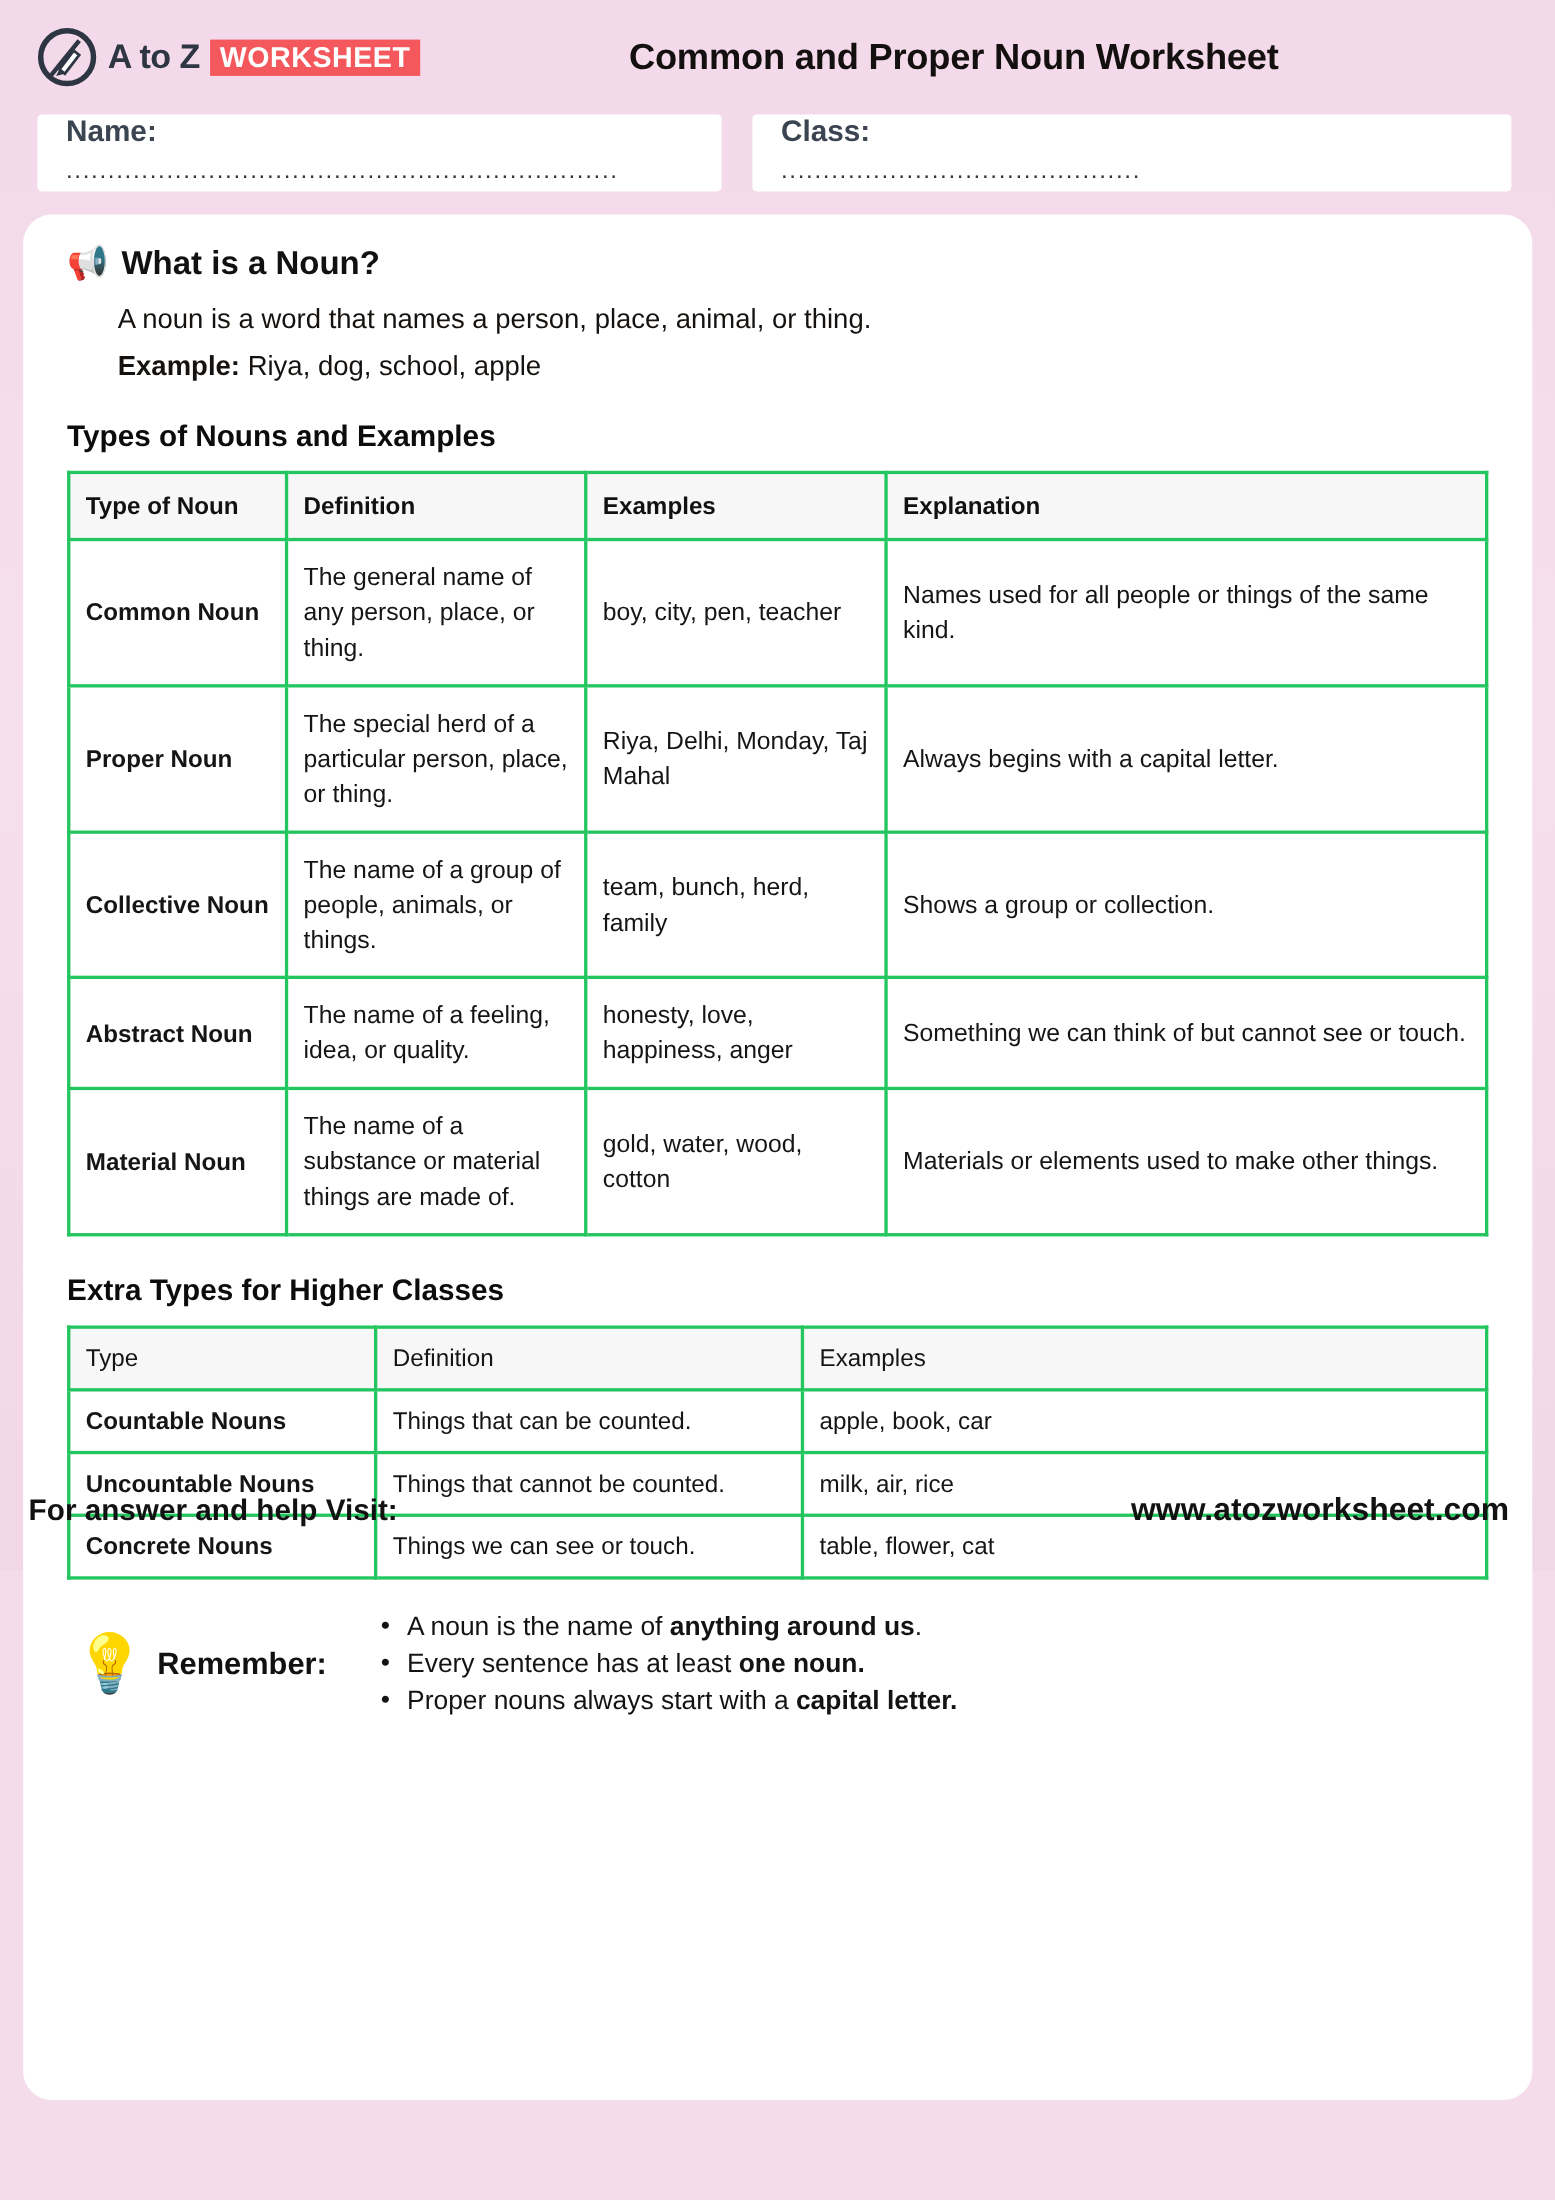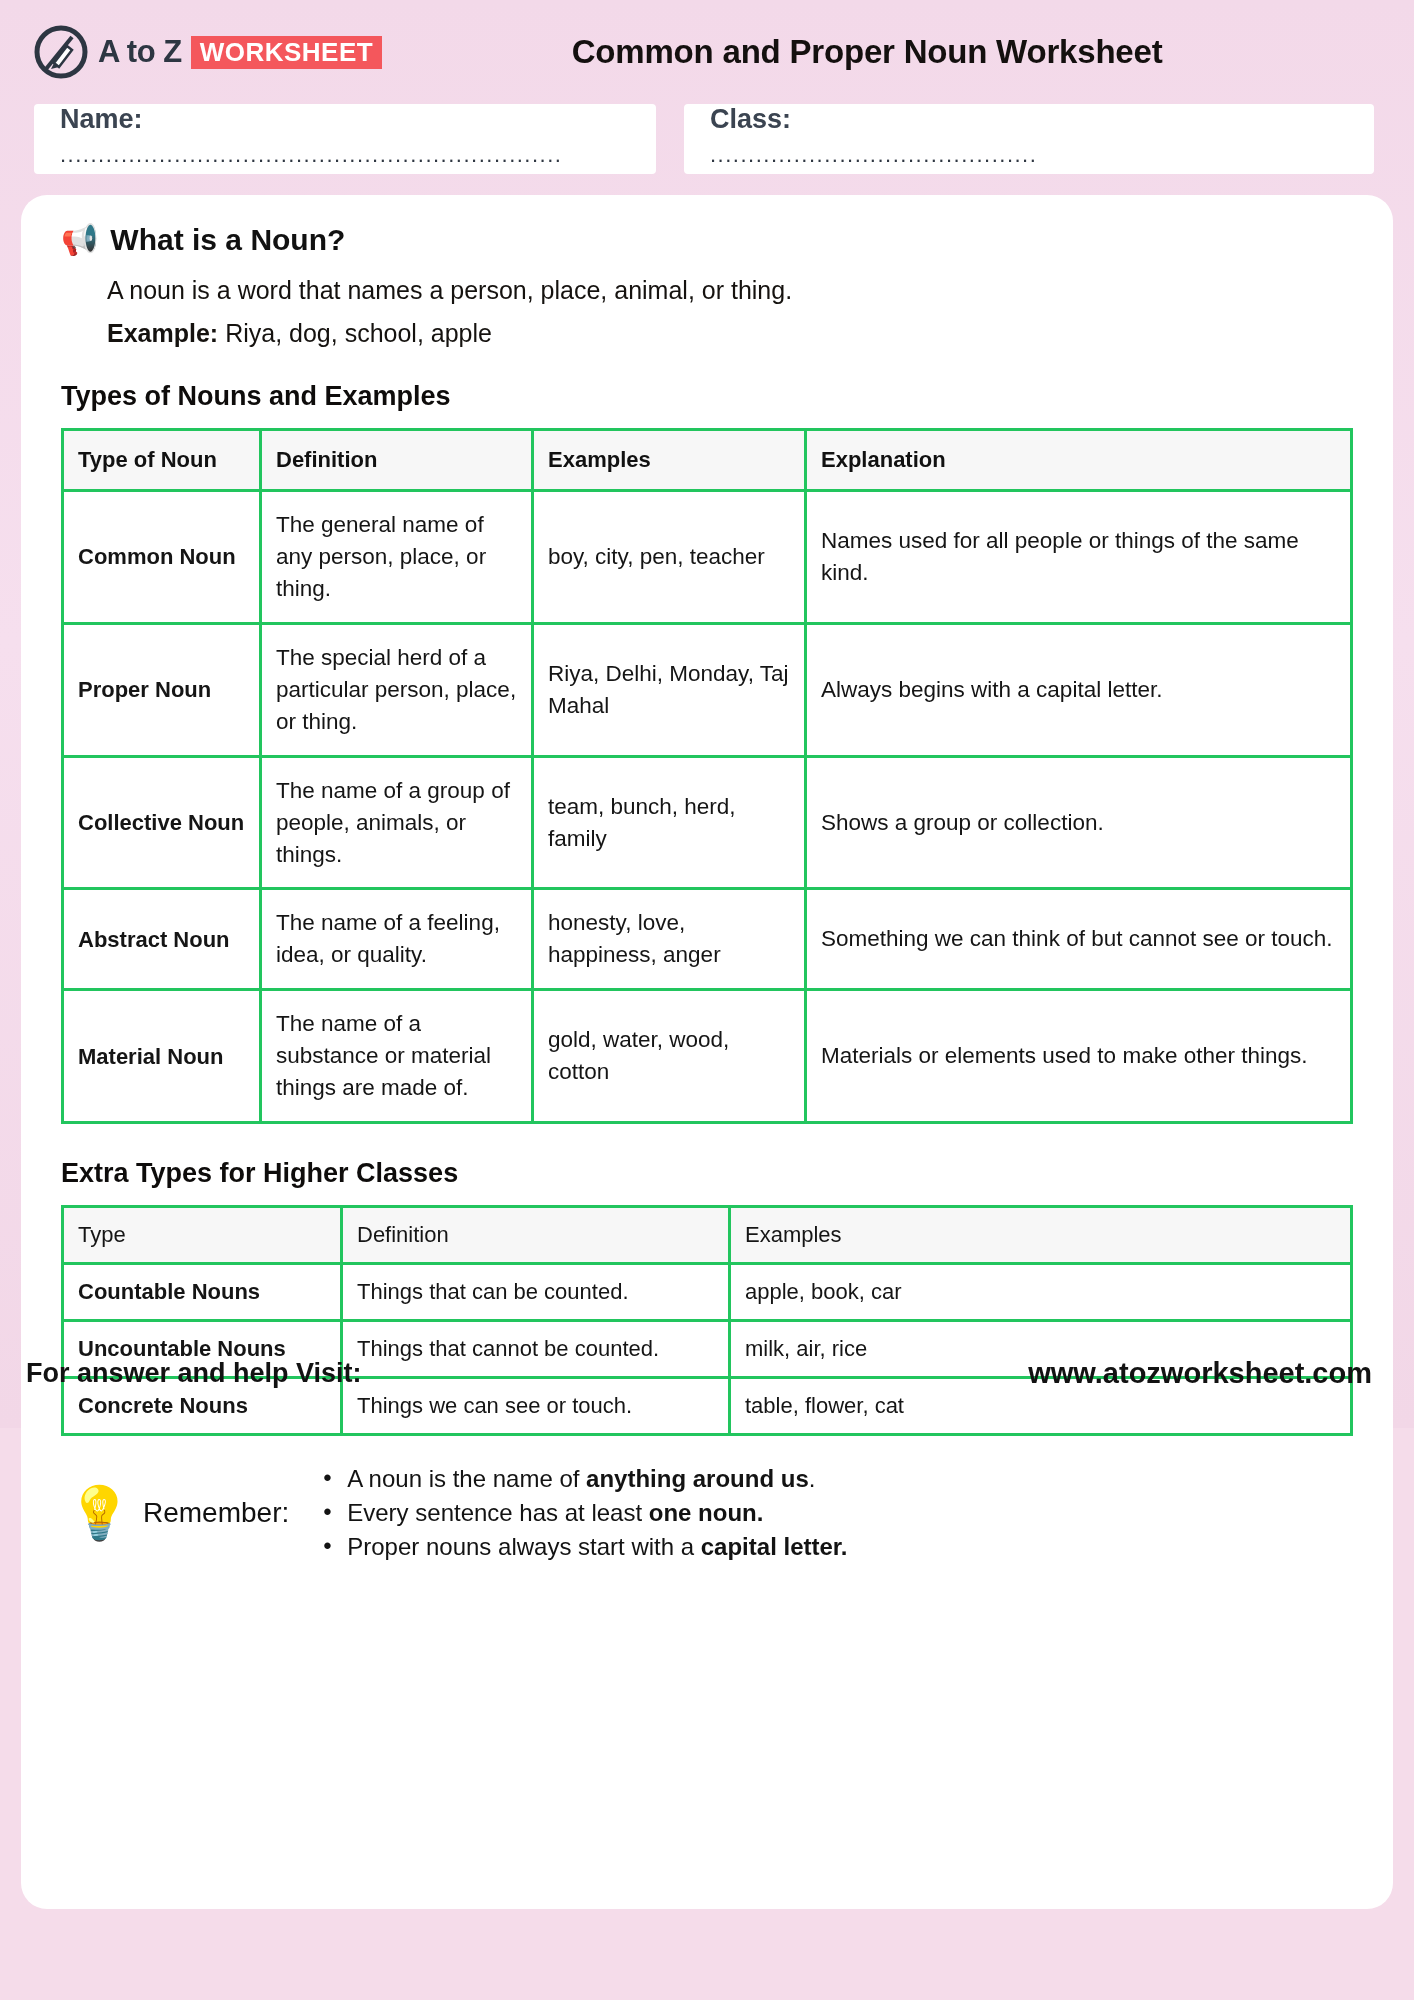--- a/index.html
+++ b/index.html
@@ -202,24 +202,24 @@
   
   .remember {
     display: flex;
     align-items: center;
     margin-top: 26px;
     gap: 4px;
   }
   .bulb { font-size: 52px; line-height: 1; width: 78px; text-align: center; }
   .remember-label {
     font-size: 28px;
-    font-weight: 400;
+    font-weight: 700;
     color: #111;
     white-space: nowrap;
-    margin-right: 24px;
+    margin-right: 39px;
   }
   .remember-list { list-style: none; }
   .remember-list li {
     font-size: 24px;
     color: #131313;
     line-height: 1.42;
     position: relative;
     padding-left: 30px;
   }
   .remember-list li::before {

